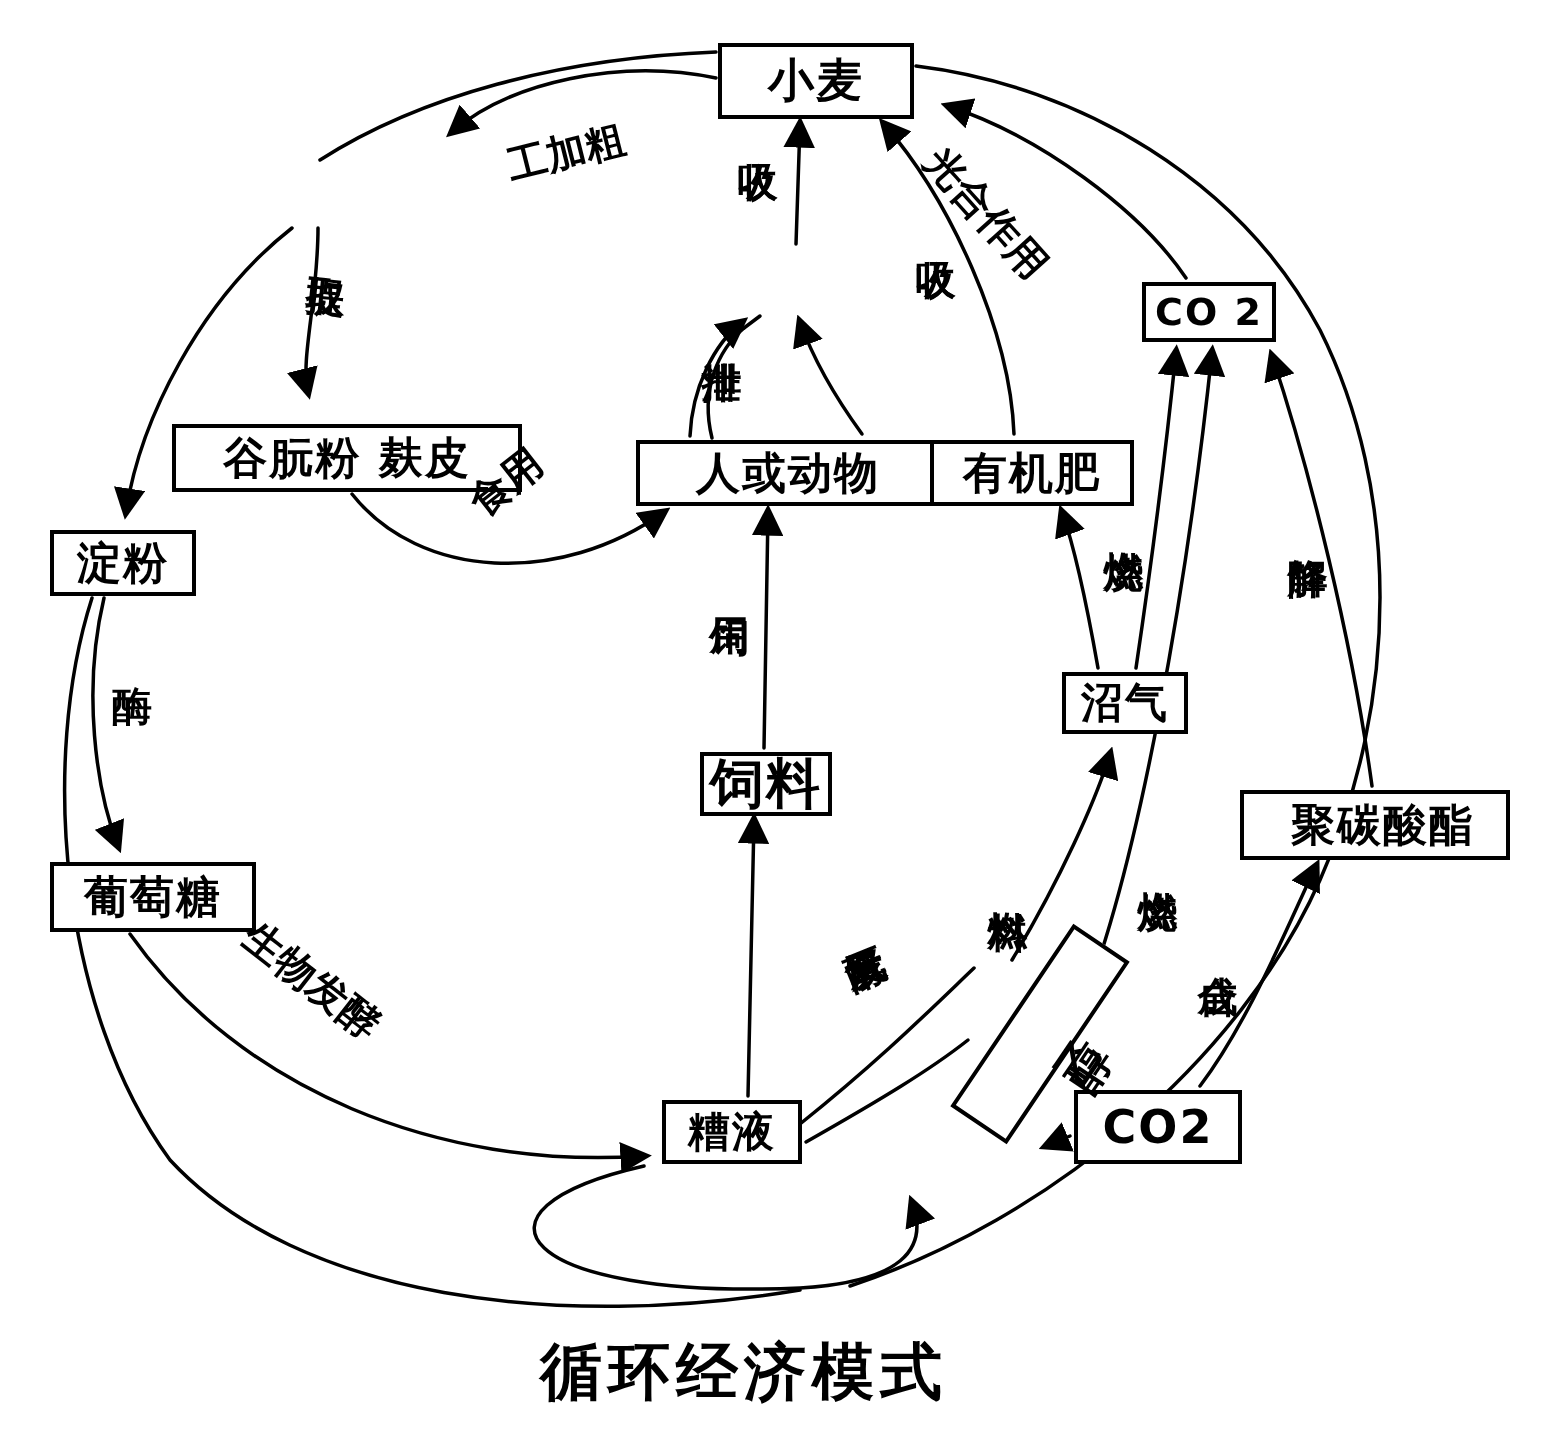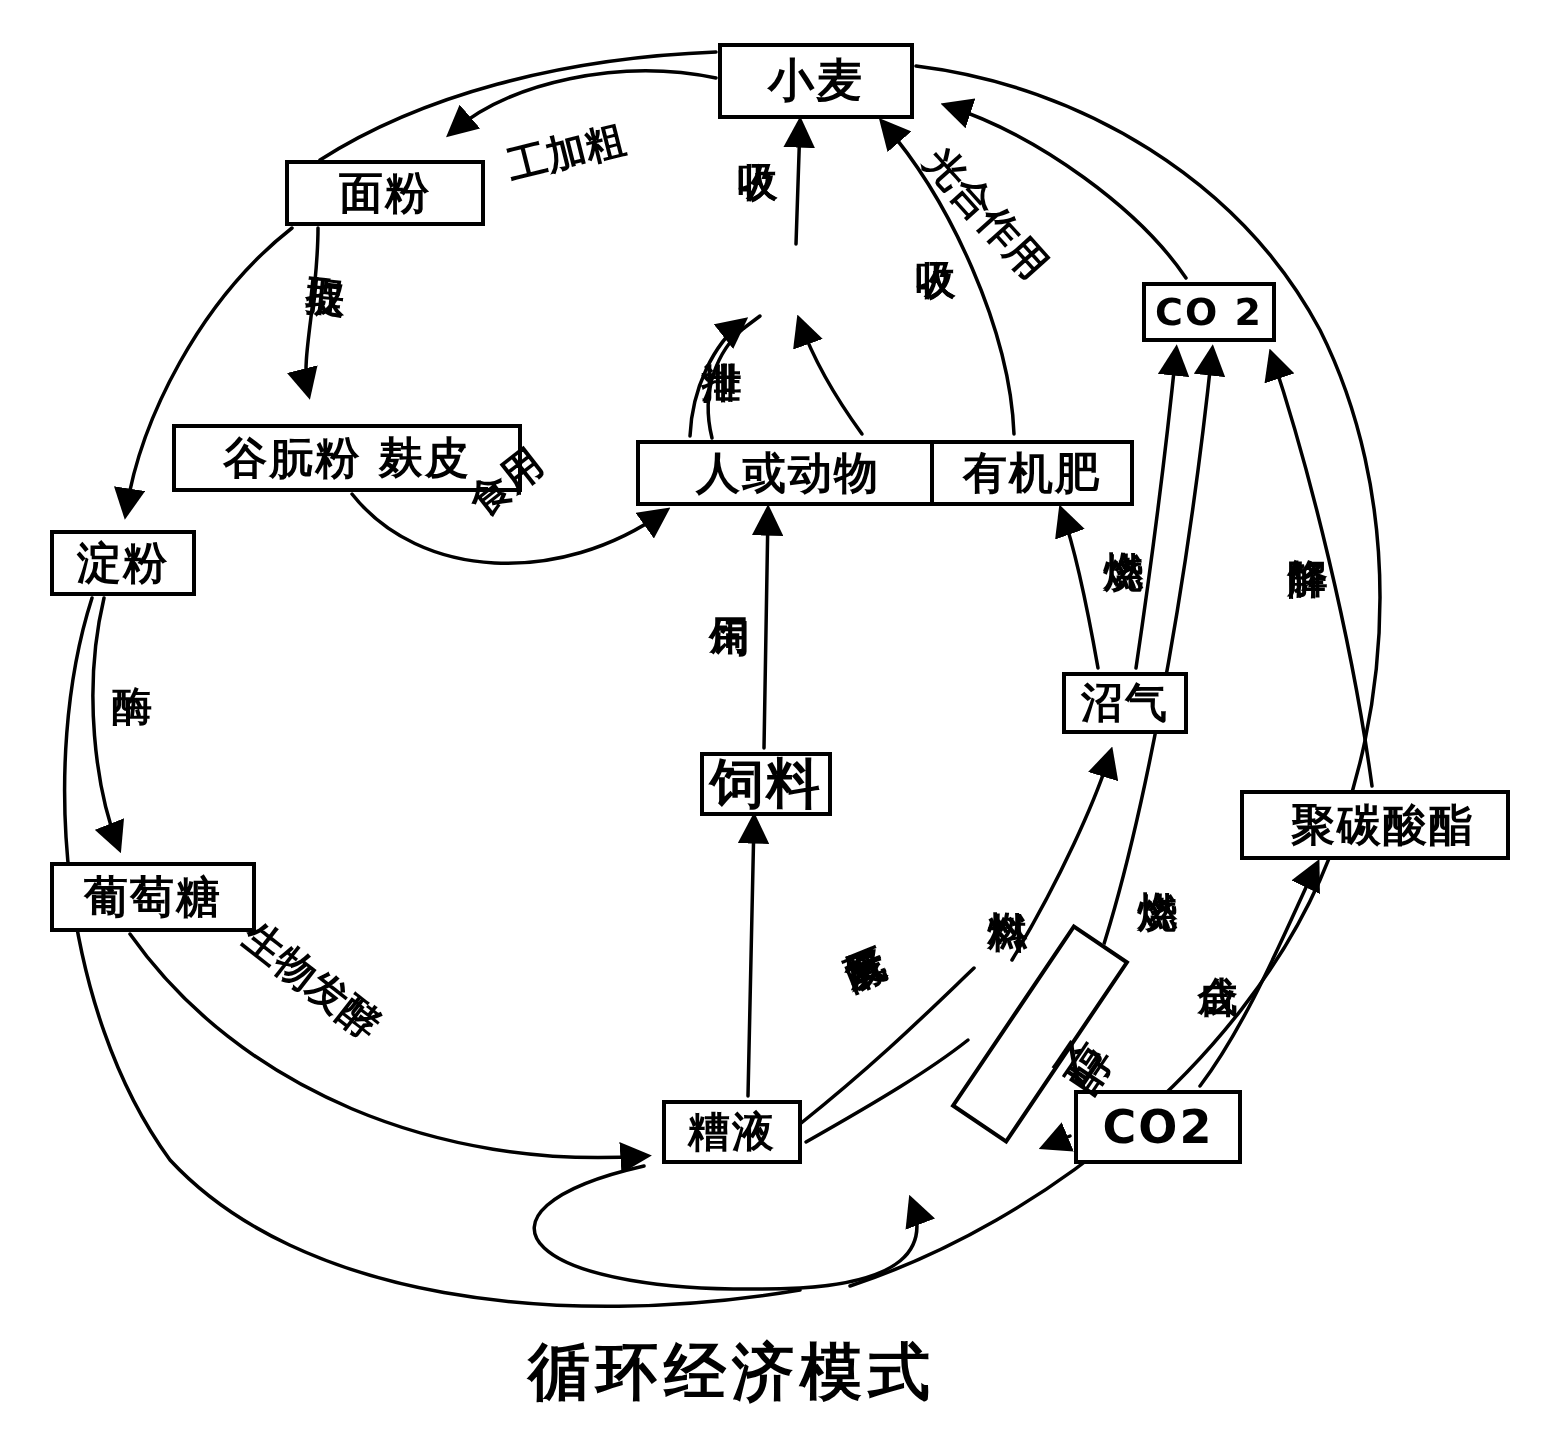--- a/index.html
+++ b/index.html
@@ -132,21 +132,20 @@
 
       <path d="M 916 66 C 1080 86 1240 180 1320 330 C 1400 490 1400 700 1320 880 C 1240 1060 1050 1220 850 1286"></path>
 
       <path d="M 716 52 C 560 58 420 96 320 160"></path>
 
     </g>
   </svg>
 
   <div class="node" style="left:718px; top:43px; width:196px; height:76px; font-size:46px;">小麦</div>
 
-  <div class="node" style="left:285px; top:160px; width:200px; height:66px; font-size:44px;">面粉</div>
 
   <div class="node" style="left:50px; top:530px; width:146px; height:66px; font-size:44px;">淀粉</div>
 
   <div class="node" style="left:172px; top:424px; width:350px; height:68px; font-size:44px;">谷朊粉 麸皮</div>
 
   <div class="node" style="left:50px; top:862px; width:206px; height:70px; font-size:44px;">葡萄糖</div>
 
 
   <div class="node" style="left:636px; top:440px; width:304px; height:66px; font-size:44px;">人或动物</div>
 
@@ -191,15 +190,15 @@
   <div class="edge-label vert" style="left:988px; top:880px; font-size:40px;">燃料</div>
 
   <div class="edge-label vert" style="left:1104px; top:520px; font-size:40px;">燃烧</div>
 
   <div class="edge-label vert" style="left:1138px; top:860px; font-size:40px;">燃烧</div>
 
   <div class="edge-label vert" style="left:1288px; top:528px; font-size:40px;">降解</div>
 
   <div class="edge-label vert" style="left:1198px; top:944px; font-size:40px;">合成</div>
 
-  <div class="caption" style="left:528px; top:1330px; font-size:62px;">循环经济模式</div>
+  <div class="caption" style="left:540px; top:1330px; font-size:62px;">循环经济模式</div>
 
 </div>
 
 </body></html>

